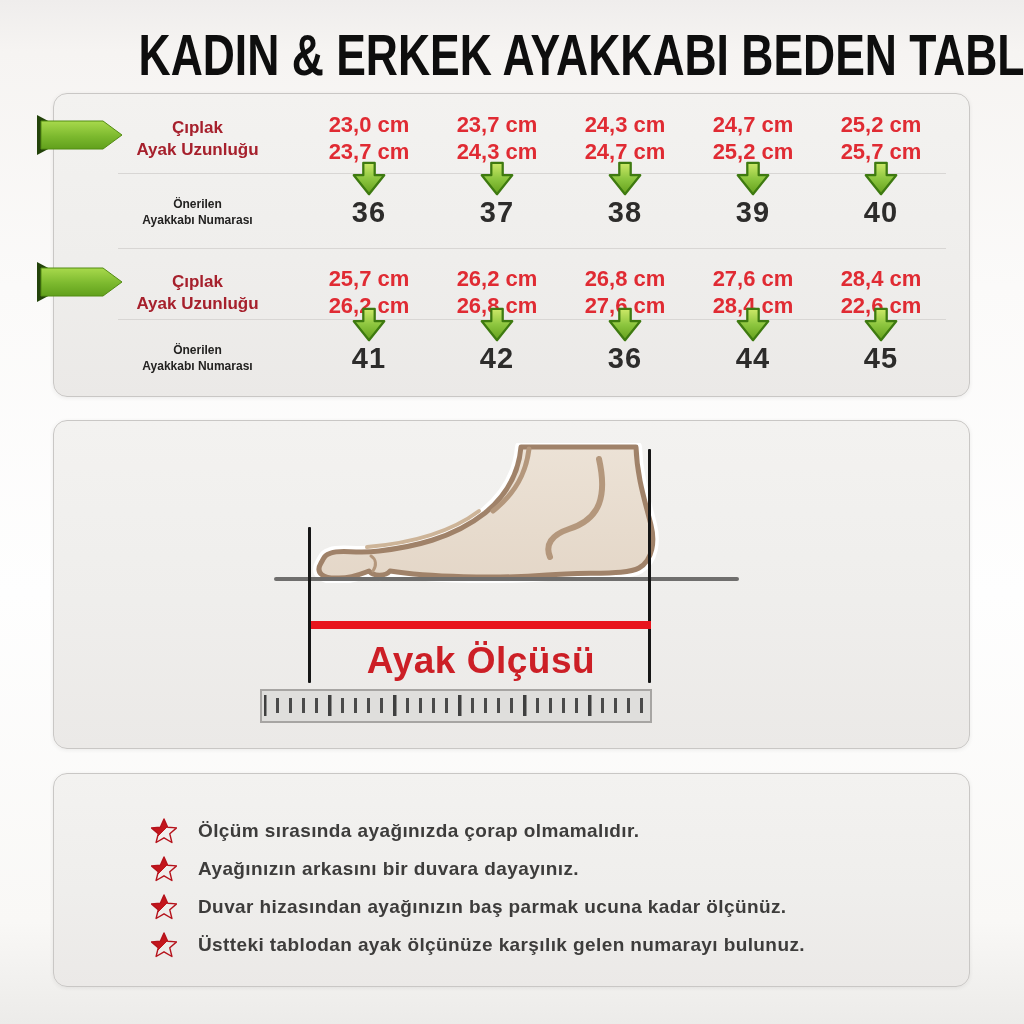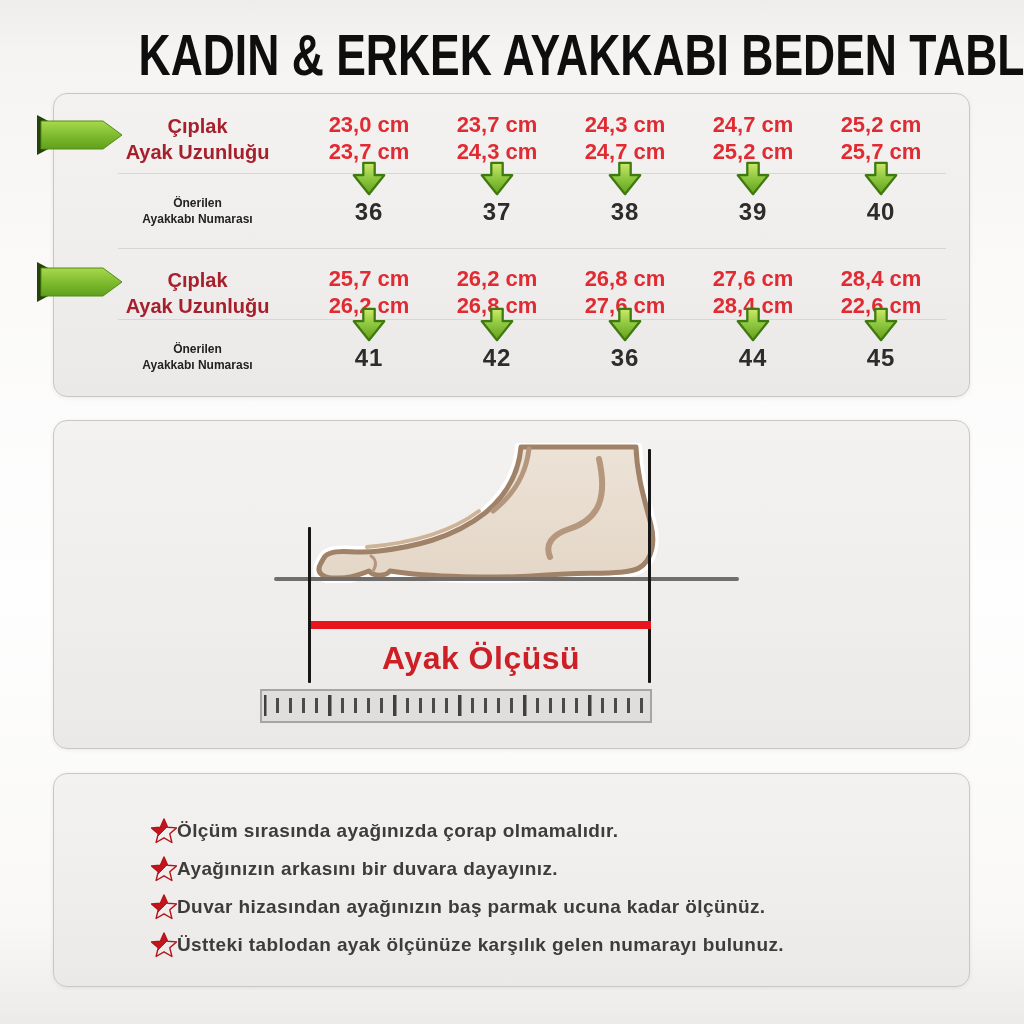--- a/index.html
+++ b/index.html
@@ -25,44 +25,44 @@
     box-shadow:0 1px 4px rgba(0,0,0,0.07);
   }
   .panel-table{top:93px;height:302px;}
   .panel-diagram{top:420px;height:327px;}
   .panel-notes{top:773px;height:212px;}
 
   
   .trow{position:absolute;left:36px;display:flex;align-items:center;}
   .lbl{width:215px;text-align:center;white-space:pre-line;}
   .cell{width:128px;text-align:center;font-weight:bold;}
-  .lbl-red{color:#a6202c;font-weight:bold;font-size:20px;line-height:1.3;}
+  .lbl-red{color:#a6202c;font-weight:bold;font-size:17px;line-height:1.3;}
   .lbl-dark{color:#232221;font-weight:bold;font-size:12px;line-height:1.3;}
   .meas div{color:#e02b33;font-size:22px;line-height:1.22;}
-  .num{color:#2d2c2b;font-weight:bold;font-size:24px;letter-spacing:1px;}
+  .num{color:#2d2c2b;font-weight:bold;font-size:29px;letter-spacing:1px;}
   .divider{position:absolute;left:64px;width:828px;height:1px;background:#d8d6d4;}
   .arrow-svg{width:38px;height:38px;display:block;margin:0 auto;}
   .arrow-row .cell{height:38px;}
   .ribbon{position:absolute;left:-17px;width:88px;height:40px;}
 
   
   .abs{position:absolute;}
   .foot-svg{left:253px;top:22px;width:352px;height:140px;}
   .ground-line{left:220px;top:156px;width:465px;height:4px;background:#6f6e6d;border-radius:2px;}
   .vline{width:3px;background:#161616;border-radius:1px;}
   .vline-left{left:254px;top:106px;height:156px;}
   .vline-right{left:594px;top:28px;height:234px;}
   .red-line{left:257px;top:200px;width:340px;height:8px;background:#e8151d;}
   .measure-label{left:257px;top:219px;width:340px;text-align:center;
-    color:#cc1f26;font-weight:bold;font-size:32px;letter-spacing:0.5px;}
+    color:#cc1f26;font-weight:bold;font-size:37px;letter-spacing:0.5px;}
   .ruler-svg{left:206px;top:268px;width:392px;height:34px;}
 
   
   .notes-list{position:absolute;left:97px;top:44px;right:30px;display:flex;flex-direction:column;gap:12px;}
-  .note-item{display:flex;align-items:center;height:26px;}
+  .note-item{display:flex;align-items:center;gap:21px;height:26px;}
   .star-svg{width:26px;height:26px;flex:0 0 26px;}
   .note-text{color:#3d3c3b;font-weight:bold;font-size:19px;letter-spacing:0.4px;white-space:nowrap;}
 
   .defs-hidden{position:absolute;width:0;height:0;overflow:hidden;}
 </style>
 </head>
 <body>
 
 <svg class="defs-hidden" aria-hidden="true">
   <defs>

